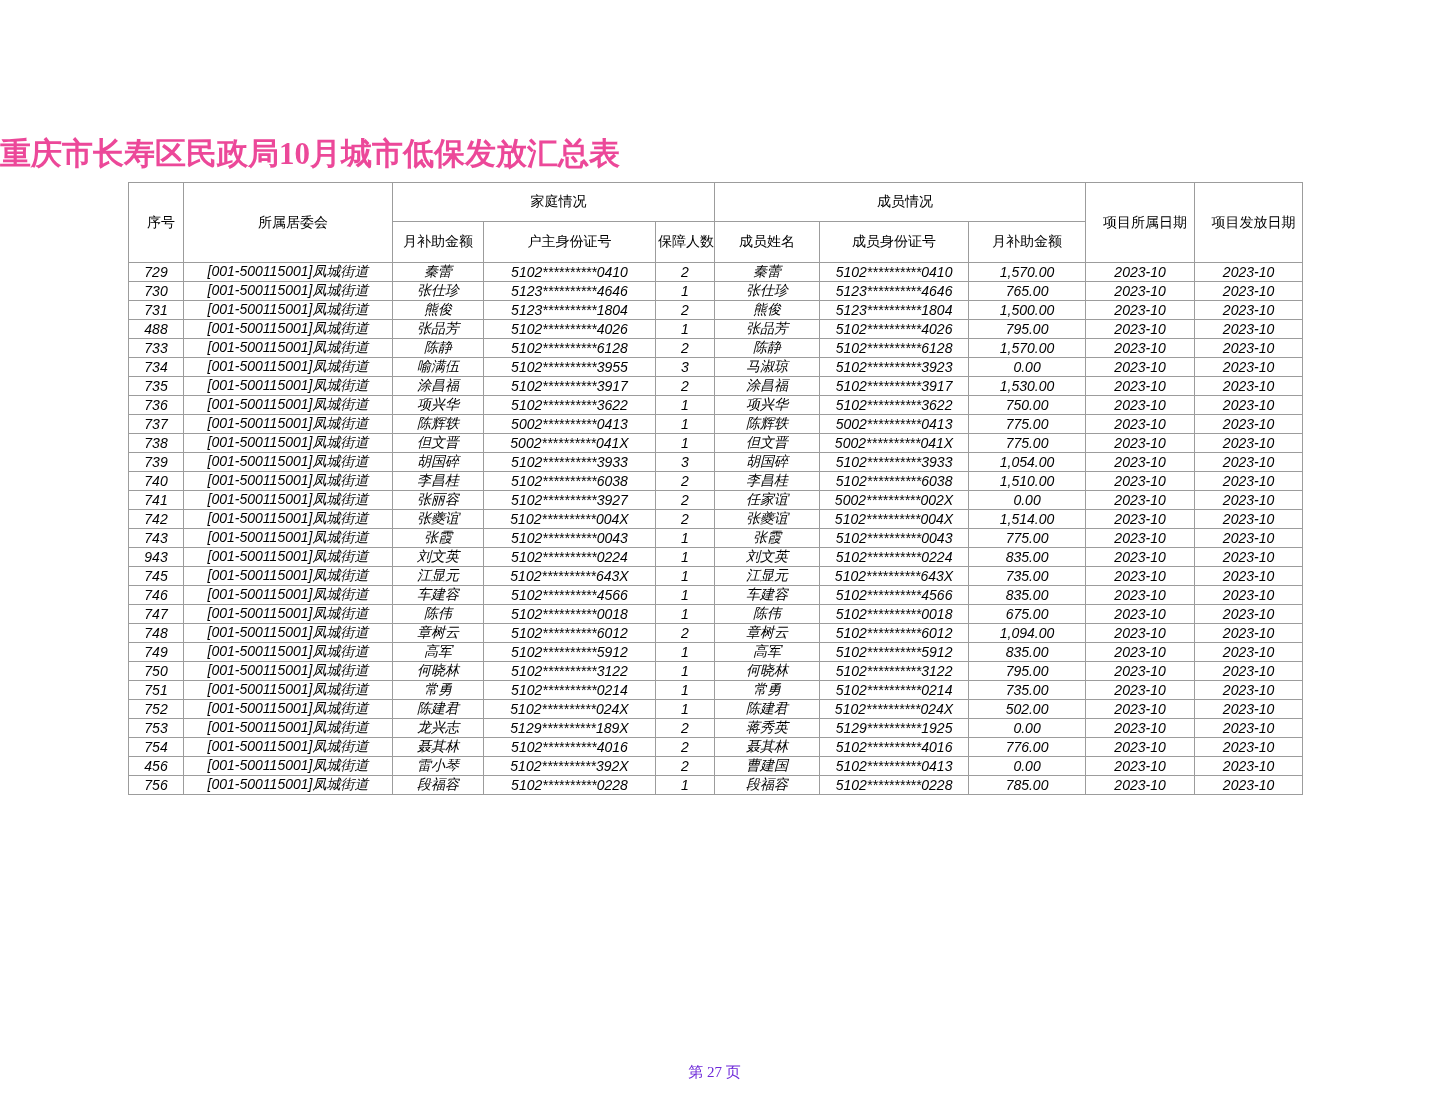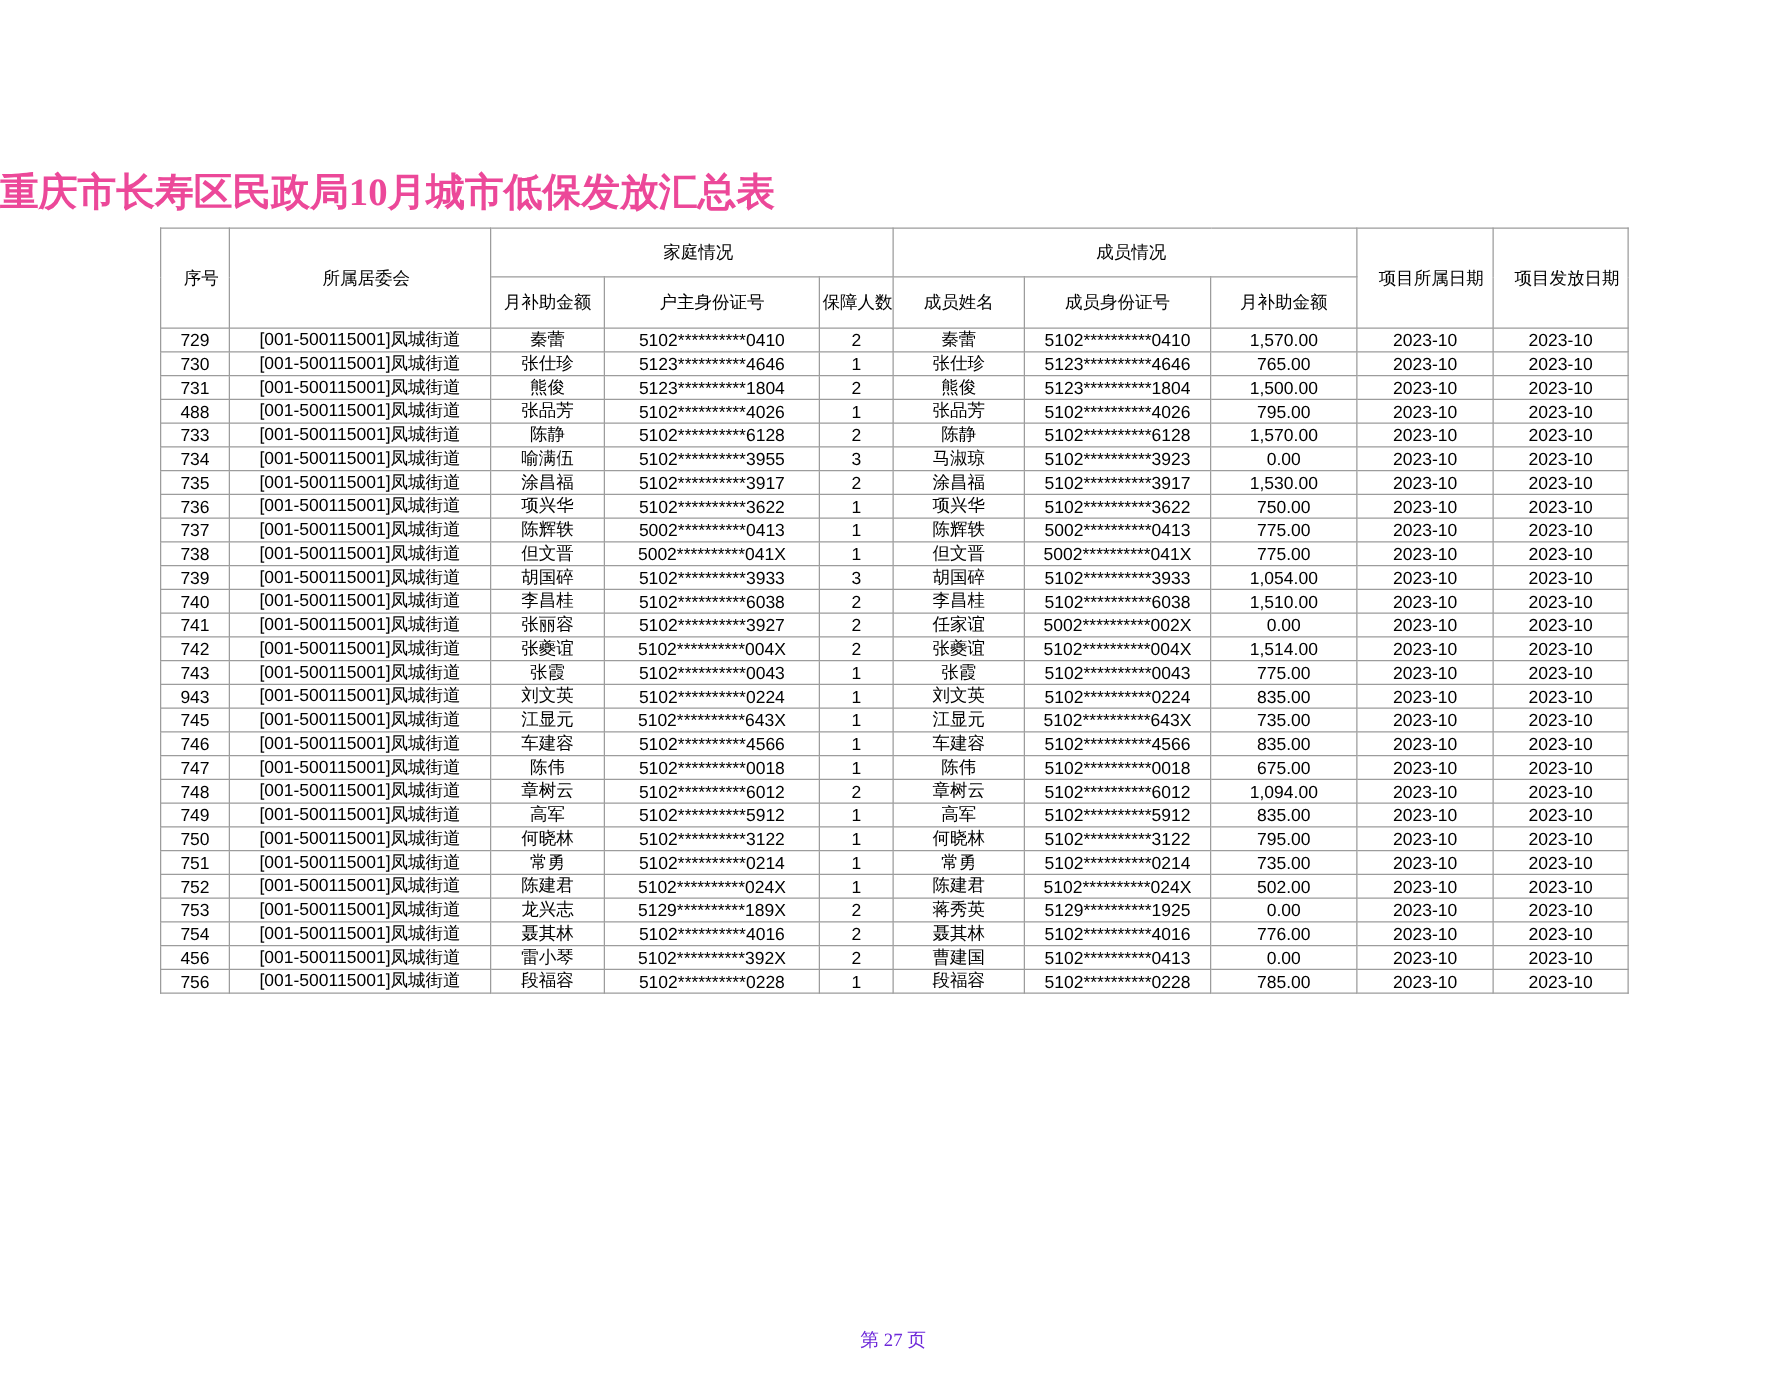--- a/index.html
+++ b/index.html
@@ -39,21 +39,21 @@
     vertical-align: middle;
     font-weight: normal;
     font-size: 14px;
     padding: 0 2px;
     white-space: nowrap;
     overflow: hidden;
     background: #ffffff;
   }
   .summary-table thead tr.h1 th { height: 38px; padding-left: 12px; }
   .summary-table thead tr.h2 th { height: 40px; }
-  .summary-table tbody tr { height: 17px; }
+  .summary-table tbody tr { height: 17px; font-style: italic; }
   .page-footer {
     position: absolute;
     top: 1063px;
     left: 0;
     width: 100%;
     text-align: center;
     font-family: "Liberation Serif", serif;
     font-size: 15px;
     color: #6d28d9;
   }

